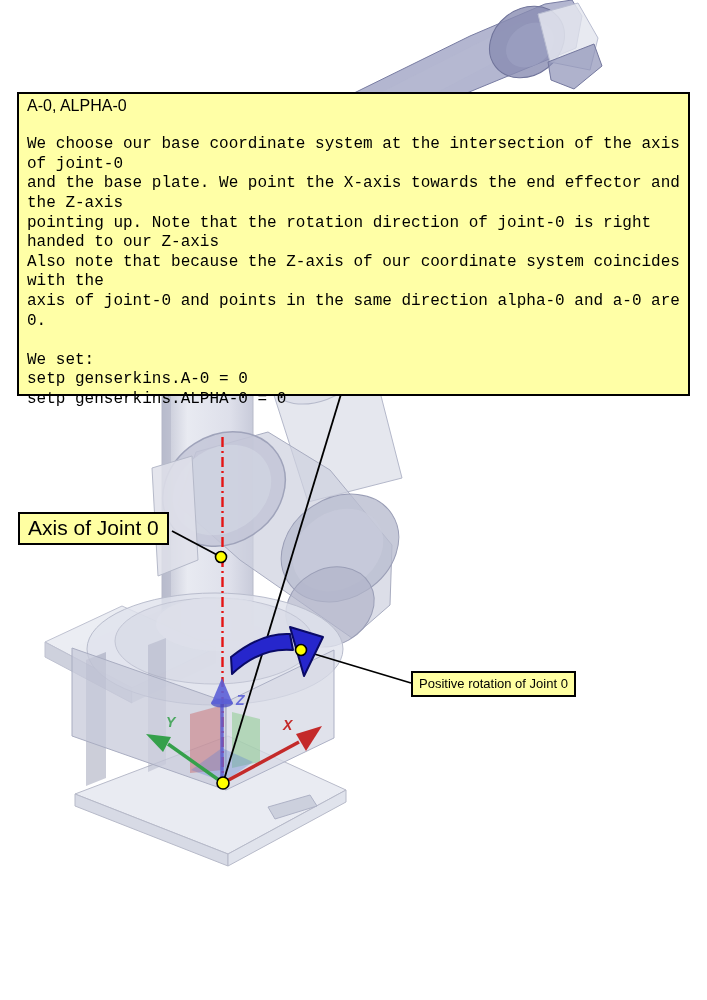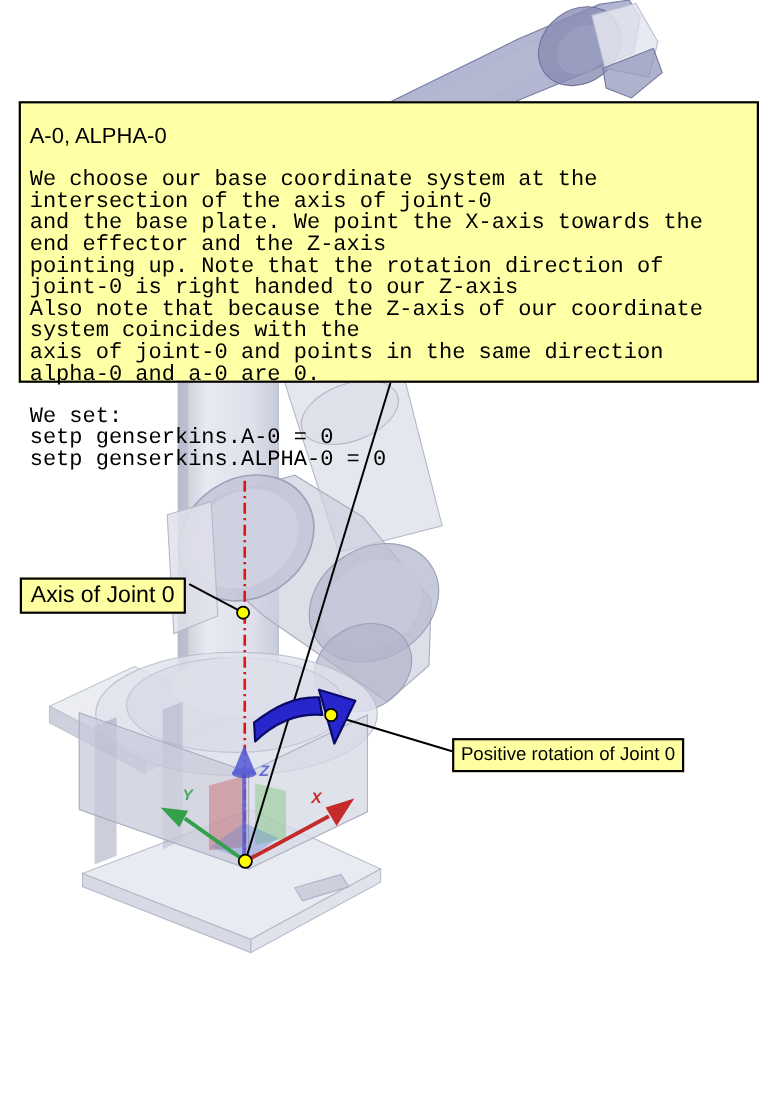--- a/index.html
+++ b/index.html
@@ -6,31 +6,31 @@
   #stage{
     position:relative;width:707px;height:1000px;background:#ffffff;
     font-family:"Liberation Sans", sans-serif;overflow:hidden;
   }
   #render-layer{position:absolute;left:0;top:0;width:707px;height:1000px;}
   .note-box{
     position:absolute;box-sizing:border-box;
     background:#ffffa6;border:2px solid #000000;color:#000000;
   }
   #info-box{
-    left:17px;top:92px;width:673px;height:256px;
-    padding:21px 8px;font-size:20px;line-height:19.6px;
+    left:17px;top:92px;width:673px;height:304px;
+    padding:2px 8px;font-size:16px;line-height:19.6px;
   }
   #info-box .body{white-space:pre-line;font-family:Liberation Mono, monospace;}
   .callout-label{
     position:absolute;box-sizing:border-box;
     background:#ffffa2;border:2px solid #000000;color:#000000;
     white-space:nowrap;
   }
-  #axis-label{left:18px;top:525px;padding:2px 8px 3px 8px;font-size:21px;}
-  #rotation-label{left:411px;top:671px;padding:3px 6px 4px 6px;font-size:17px;}
+  #axis-label{left:18px;top:512px;padding:2px 8px 3px 8px;font-size:21px;}
+  #rotation-label{left:411px;top:671px;padding:3px 6px 4px 6px;font-size:13px;}
 </style>
 </head>
 <body>
 
 <div id="stage">
 
   <svg id="render-layer" viewBox="0 0 707 1000" xmlns="http://www.w3.org/2000/svg">
     <defs>
       <linearGradient id="mastGrad" x1="0" y1="0" x2="1" y2="0">
         <stop offset="0" stop-color="#b9bccd"></stop>

